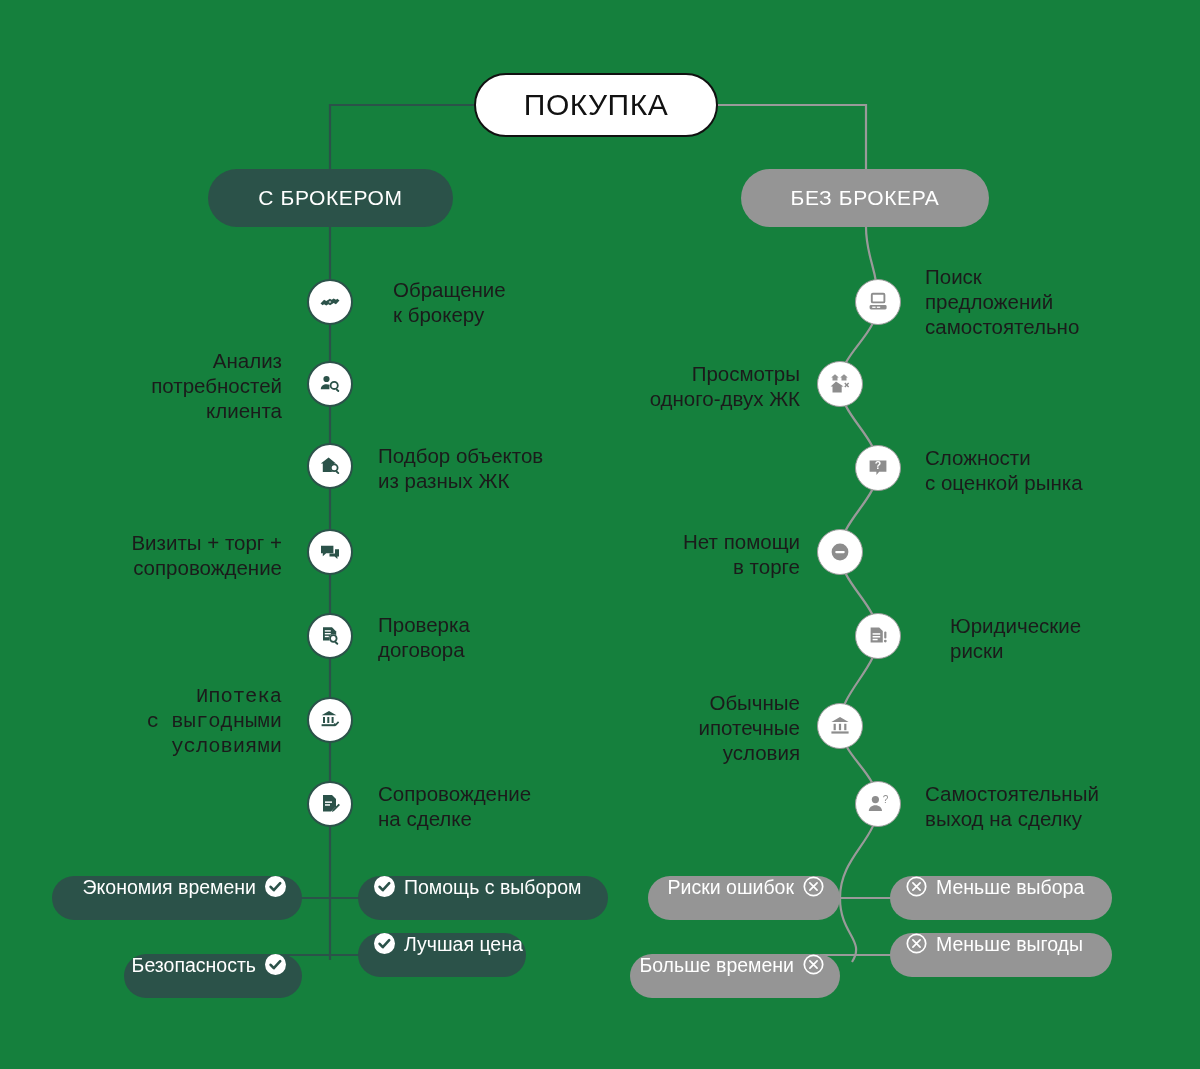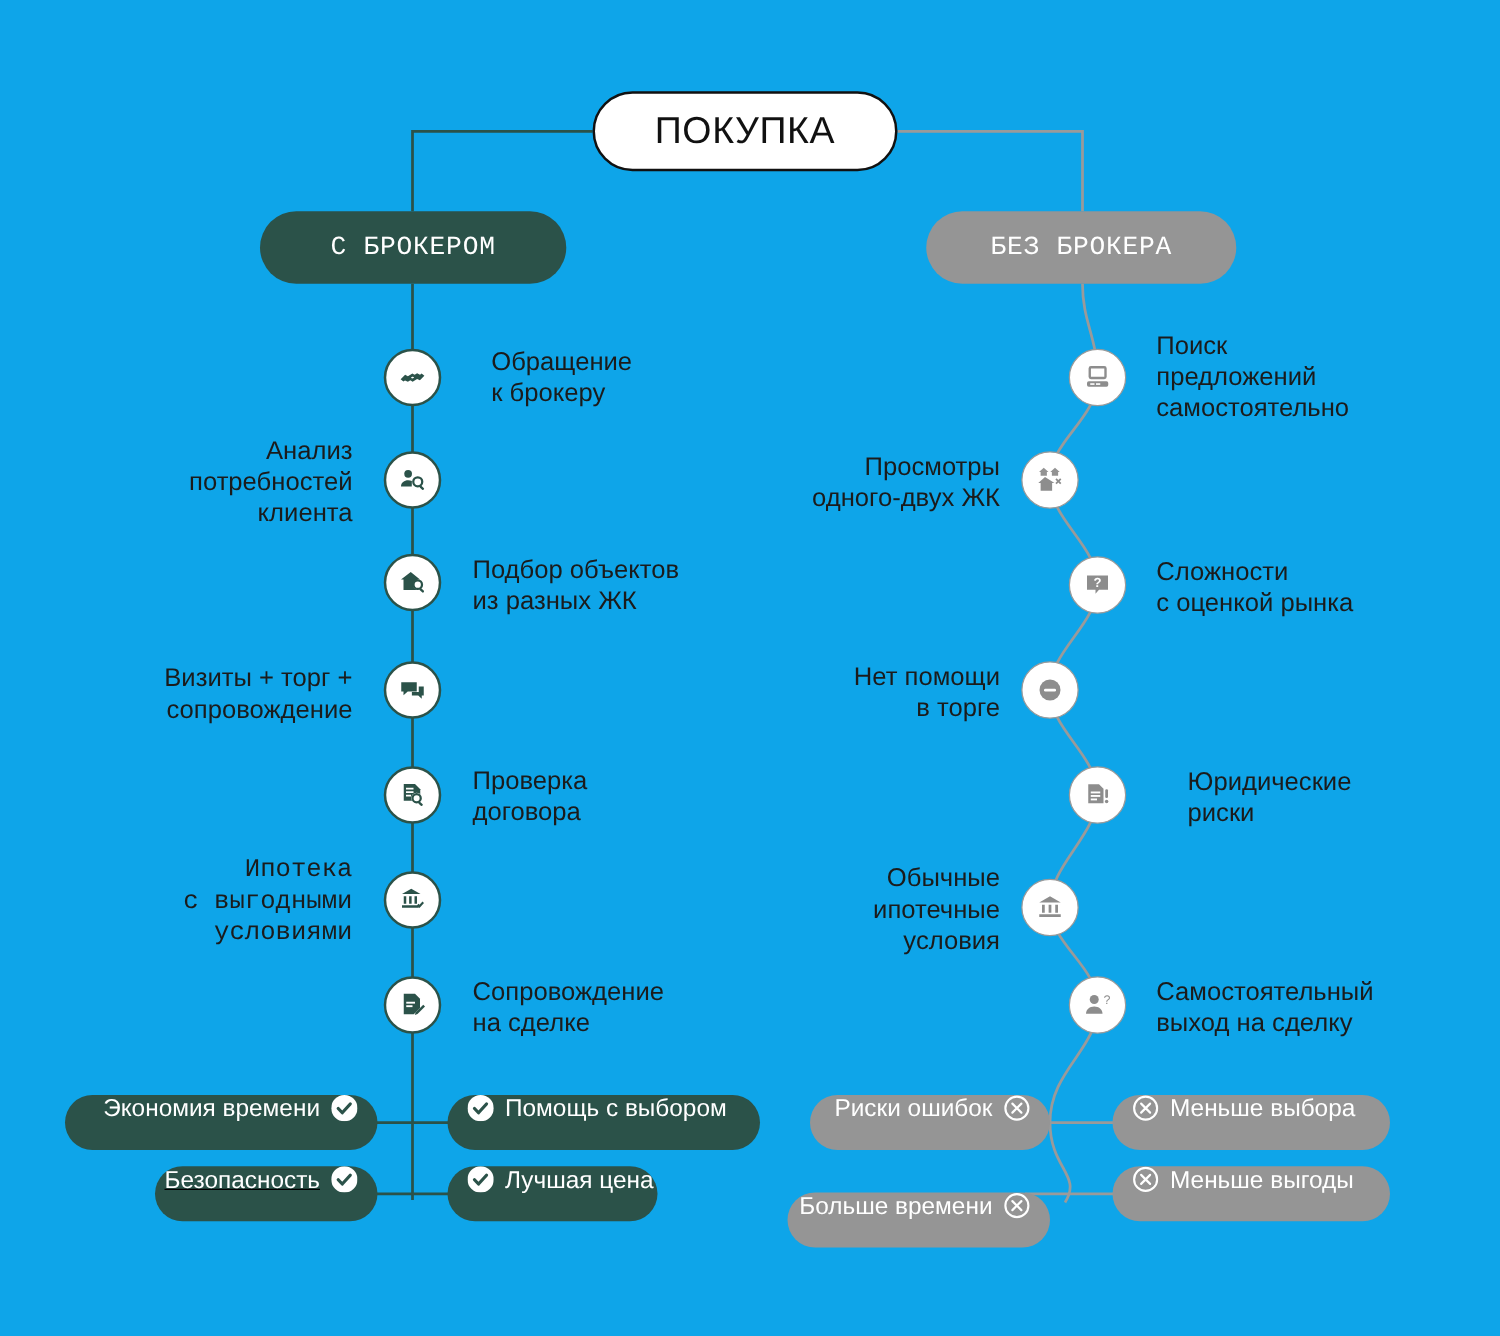--- a/index.html
+++ b/index.html
@@ -7,21 +7,21 @@
     padding: 0;
     background: #ffffff;
   }
   body {
     font-family: "Liberation Sans", sans-serif;
   }
   #canvas {
     position: relative;
     width: 1200px;
     height: 1069px;
-    background: #0ea5e9;
+    background: #15803d;
     overflow: hidden;
   }
   #wires {
     position: absolute;
     left: 0;
     top: 0;
     width: 1200px;
     height: 1069px;
     pointer-events: none;
   }
@@ -57,21 +57,20 @@
     display: flex;
     align-items: center;
     justify-content: center;
     z-index: 5;
   }
   .branch-header .label {
     font-size: 21px;
     color: #ffffff;
     letter-spacing: 0.6px;
     white-space: nowrap;
-    font-family: Liberation Mono, monospace;
   }
   #header-left {
     left: 208px;
     top: 169px;
     width: 245px;
     background: #2b5249;
   }
   #header-right {
     left: 741px;
     top: 169px;
@@ -351,21 +350,21 @@
   <div class="pill green mark-left" style="left:358px; top:876px; width:250px;">
     <span class="pmark">
       <svg width="21" height="21" viewBox="0 0 21 21">
         <circle cx="10.5" cy="10.5" r="10.5" fill="#ffffff"></circle>
         <path d="M5.6 10.8l3.2 3.4 6.4-7" fill="none" stroke="#2b5249" stroke-width="2.6" stroke-linecap="round" stroke-linejoin="round"></path>
       </svg>
     </span>
     <span class="ptext">Помощь с выбором</span>
   </div>
 
-  <div class="pill green mark-right" style="left:124px; top:933px; width:178px;text-decoration:underline;">
+  <div class="pill green mark-right" style="left:124px; top:954px; width:178px;">
     <span class="ptext">Безопасность</span>
     <span class="pmark">
       <svg width="21" height="21" viewBox="0 0 21 21">
         <circle cx="10.5" cy="10.5" r="10.5" fill="#ffffff"></circle>
         <path d="M5.6 10.8l3.2 3.4 6.4-7" fill="none" stroke="#2b5249" stroke-width="2.6" stroke-linecap="round" stroke-linejoin="round"></path>
       </svg>
     </span>
   </div>
 
   <div class="pill green mark-left" style="left:358px; top:933px; width:168px;">

